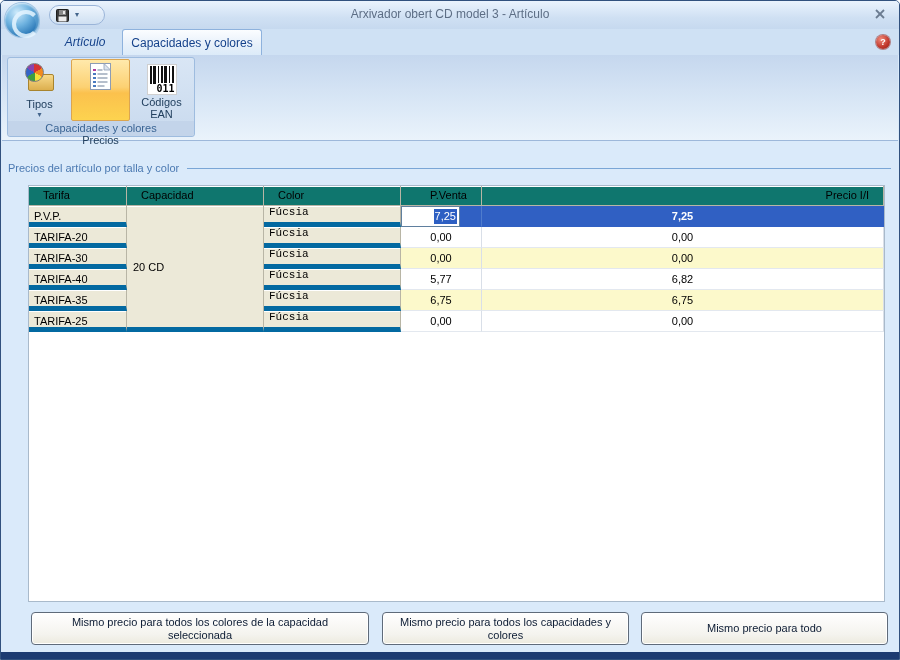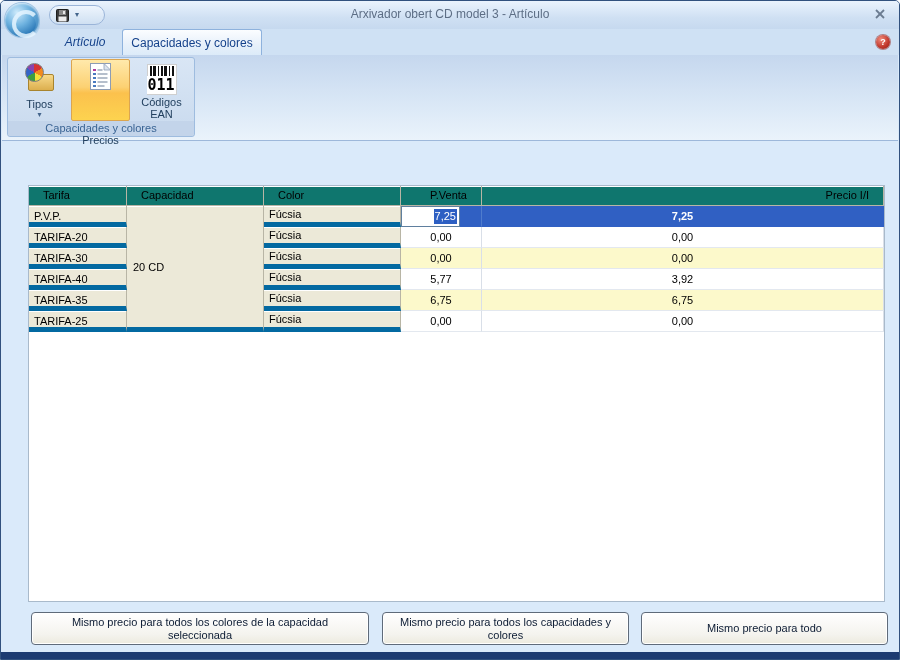--- a/index.html
+++ b/index.html
@@ -101,21 +101,21 @@
     background:conic-gradient(#d63333 0 60deg, #f28a1f 0 120deg, #f2e23a 0 180deg, #3f9e3f 0 240deg, #3464c6 0 300deg, #8a43ad 0 360deg);
     border:1px solid #7c7c7c;
   }
   .ean-icon { width:30px; height:31px; position:relative; background:#fff; border:1px solid #cfcfcf; }
   .bars {
     position:absolute; inset:1px 2px 10px 2px;
     background:repeating-linear-gradient(90deg,#111 0 2px,#fff 2px 3px,#111 3px 6px,#fff 6px 8px,#111 8px 9px,#fff 9px 11px);
   }
   .digits {
     position:absolute; right:1px; bottom:0; background:#fff;
-    font-family:"DejaVu Sans Mono", monospace; font-size:15px; font-weight:bold; color:#000;
+    font-family:"DejaVu Sans Mono", monospace; font-size:10px; font-weight:bold; color:#000;
   }
   
   .section-row {
     position:absolute; top:160px; left:7px; right:8px; height:14px;
     display:flex; align-items:center; gap:8px;
   }
   .section-label { font-size:11px; color:#4c7ab2; white-space:nowrap; }
   .section-line { flex:1; height:0; border-top:1px solid #7aa6d6; }
   
   .grid {
@@ -129,21 +129,21 @@
     background:#0f766e; border-right:1px solid #b8b5a5; border-bottom:1px solid #b8b5a5;
     box-shadow:inset 0 1px 0 #fff; line-height:19px; padding:0 14px; color:#000;
   }
   .gh.num { text-align:right; }
   .rh, .cap, .cc {
     background:#ece9d8; border-right:1px solid #b8b5a5; border-bottom:5px solid #0369a1;
     box-shadow:inset 0 1px 0 #fff; cursor:pointer;
   }
   .rh { padding:0 5px; line-height:20px; color:#000; }
   .cap { grid-column:2; grid-row:2 / 8; display:flex; align-items:center; padding-left:6px; }
-  .cc { display:flex; align-items:center; }
+  .cc { display:flex; align-items:flex-end;font-family:Liberation Mono, monospace; }
   .cc .cname { flex:1; padding-left:5px; line-height:20px; }
   .cc .swatch { width:27px; }
   .vc {
     text-align:center; padding:0 6px; line-height:20px; color:#000; cursor:text;
     border-right:1px solid #d9dfe8; border-bottom:1px solid #e3e8ef; background:#fff;
   }
   .vc.yellow { background:#fcf9cb; }
   .vc.selrow { background:#3060c3; color:#fff; font-weight:bold; border-bottom-color:#3060c3; border-right-color:#3060c3; }
   .vc-editor {
     background:#3060c3; padding:0; border-bottom:1px solid #3060c3; border-right:1px solid #4f7ccd;
@@ -244,20 +244,24 @@
               <div class="digits">011</div>
             </div>
           </div>
           <div class="rbtn-label">Códigos EAN</div>
         </div>
       </div>
       <div class="rgroup-caption">Capacidades y colores</div>
     </div>
   </div>
 
+  <div class="section-row">
+    <span class="section-label">Precios del artículo por talla y color</span>
+    <span class="section-line"></span>
+  </div>
 
   <div class="grid">
     <div class="gh hr c1">Tarifa</div>
     <div class="gh hr">Capacidad</div>
     <div class="gh hr c3">Color</div>
     <div class="gh hr c4 num">P.Venta</div>
     <div class="gh hr c5 num">Precio I/I</div>
 
     <div class="rh r1 c1">P.V.P.</div>
     <div class="rh r2 c1">TARIFA-20</div>
@@ -300,21 +304,21 @@
     </div>
     <div class="vc r2 c4">0,00</div>
     <div class="vc yellow r3 c4">0,00</div>
     <div class="vc r4 c4">5,77</div>
     <div class="vc yellow r5 c4">6,75</div>
     <div class="vc r6 c4">0,00</div>
 
     <div class="vc selrow r1 c5">7,25</div>
     <div class="vc r2 c5">0,00</div>
     <div class="vc yellow r3 c5">0,00</div>
-    <div class="vc r4 c5">3,92</div>
+    <div class="vc r4 c5">6,82</div>
     <div class="vc yellow r5 c5">6,75</div>
     <div class="vc r6 c5">0,00</div>
   </div>
 
   <div class="action-btn ab1">Mismo precio para todos los colores de la capacidad seleccionada</div>
   <div class="action-btn ab2">Mismo precio para todos los capacidades y colores</div>
   <div class="action-btn ab3">Mismo precio para todo</div>
 
   <div class="bottombar"></div>
 </div>

